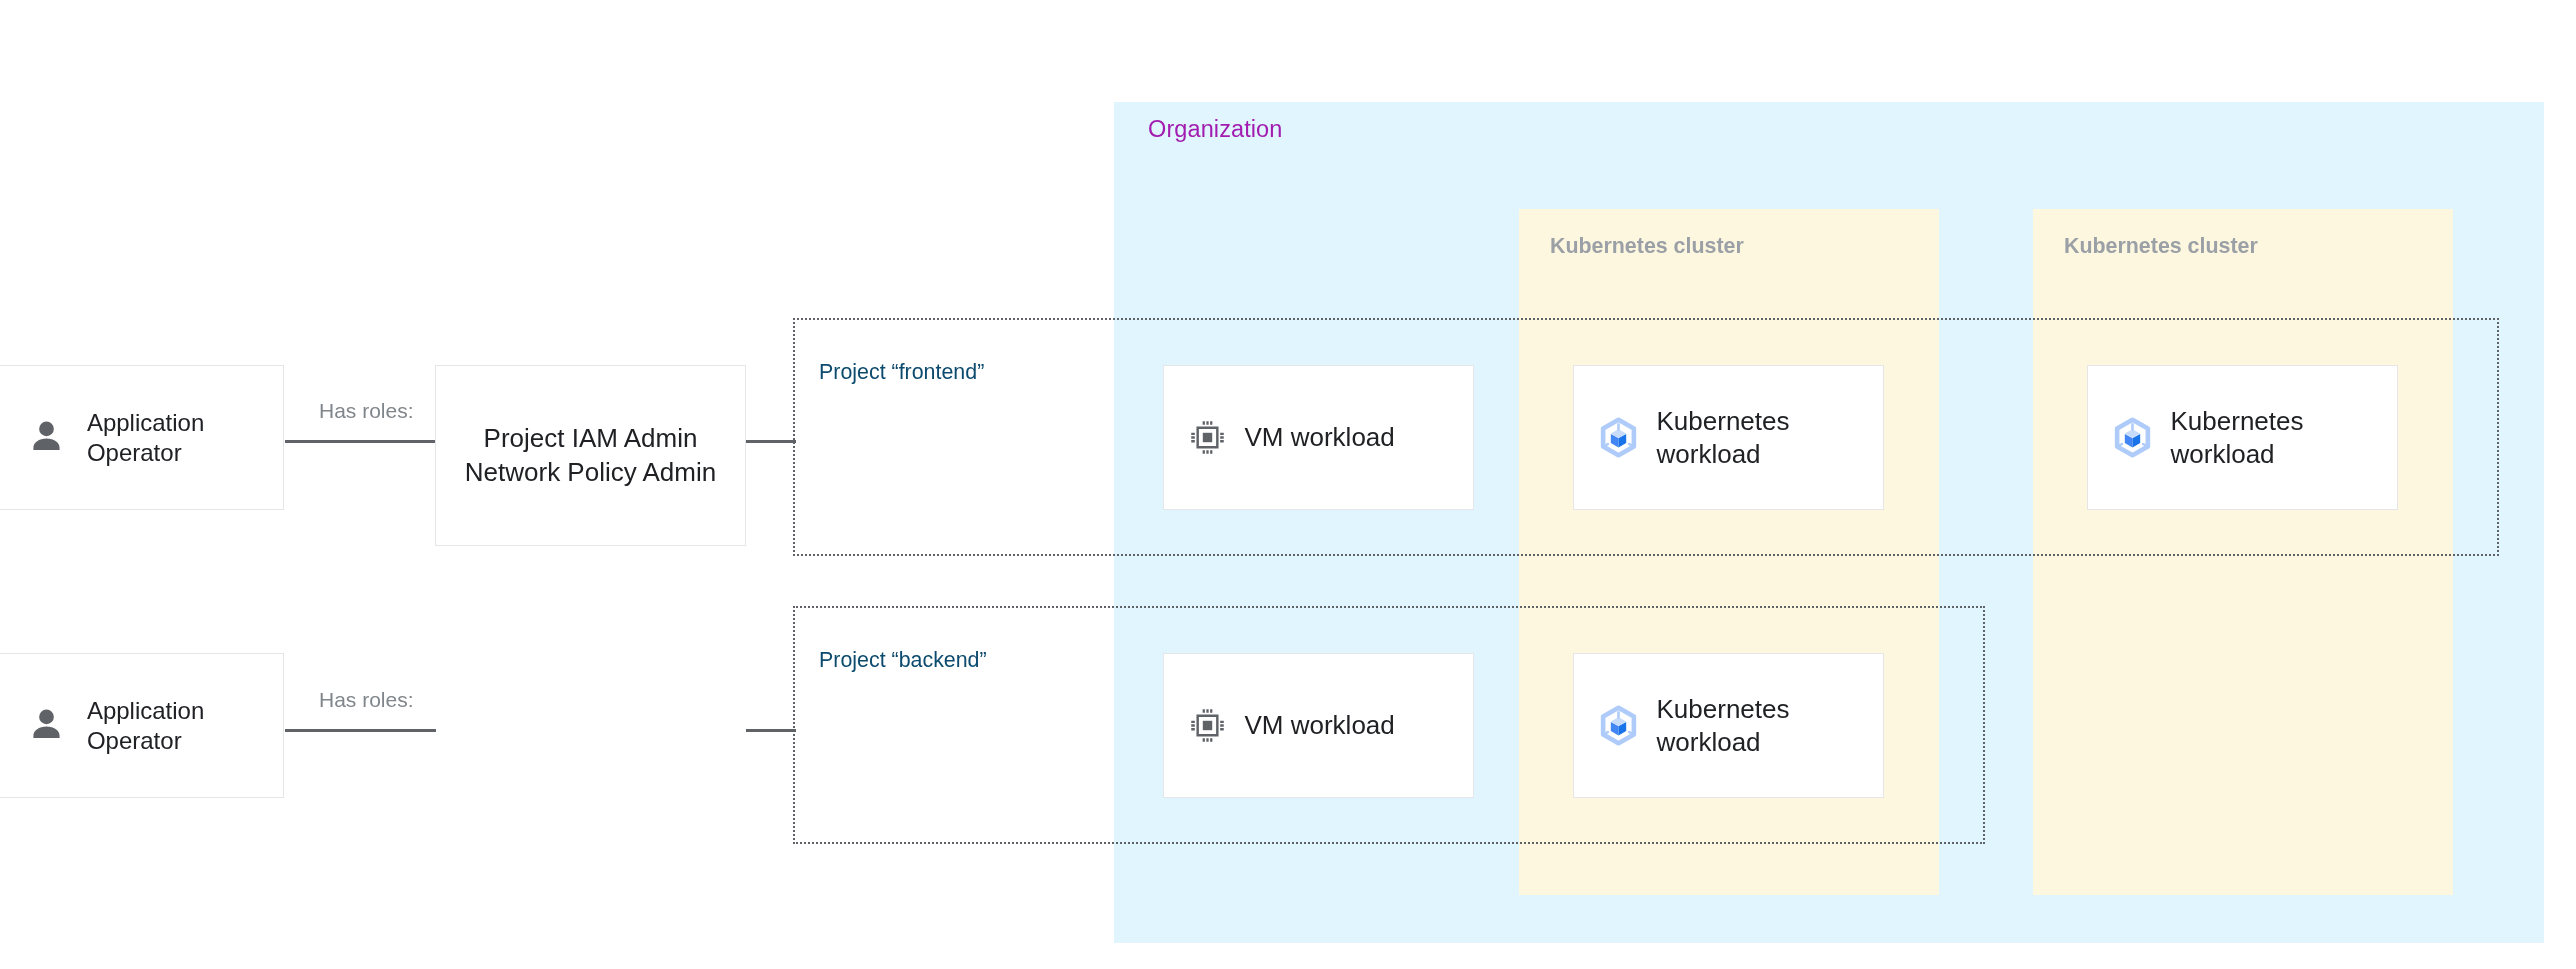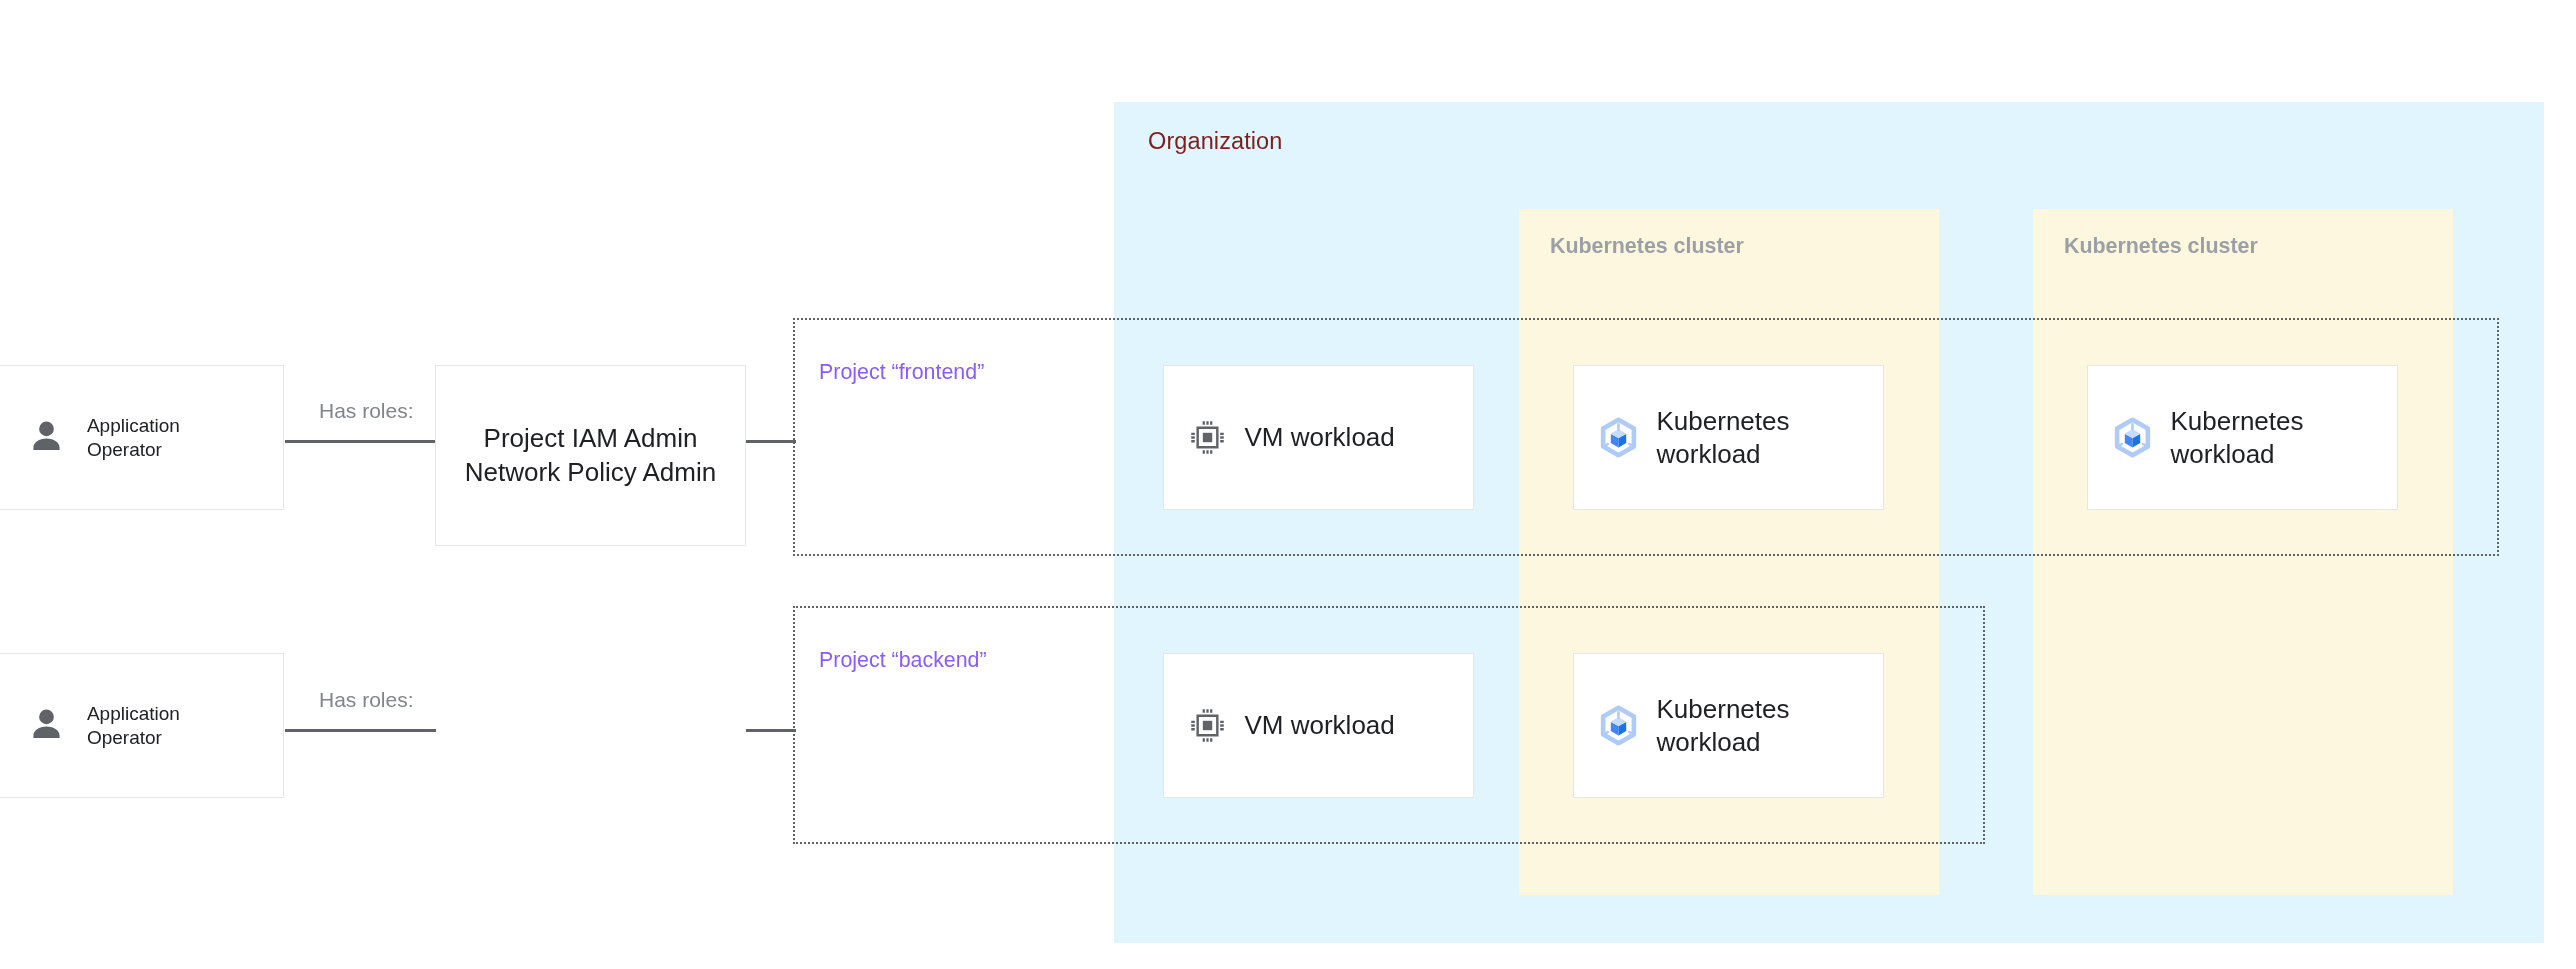--- a/index.html
+++ b/index.html
@@ -17,22 +17,22 @@
 
   
   .abs{position:absolute;box-sizing:border-box;}
 
   
   .org-panel{
     background:#E1F5FE;
     left:1114px; top:102px; width:1430px; height:841px;
   }
   .org-label{
-    left:1148px; top:128px;
-    font-size:23.5px; color:#7f1d1d; letter-spacing:0.1px;
+    left:1148px; top:116px;
+    font-size:23.5px; color:#a21caf; letter-spacing:0.1px;
     font-weight:400; white-space:nowrap;
   }
 
   .cluster-panel{
     background:#FEF7E0;
     top:209px; width:420px; height:686px;
   }
   .cluster-panel.c1{left:1519px;}
   .cluster-panel.c2{left:2033px;}
   .cluster-label{
@@ -43,21 +43,21 @@
   .cluster-label.c2{left:2064px;}
 
   
   .project-box{
     border:2.8px dotted #5F6368;
     background:transparent;
   }
   .project-box.frontend{left:793px; top:318px; width:1706px; height:238px;}
   .project-box.backend{left:793px; top:606px; width:1192px; height:238px;}
   .project-label{
-    font-size:21.4px; color:#8b5cf6; white-space:nowrap;
+    font-size:21.4px; color:#0c4a6e; white-space:nowrap;
   }
   .project-label.frontend{left:819px; top:360px;}
   .project-label.backend{left:819px; top:648px;}
 
   
   .card{
     background:#ffffff;
     border:1.4px solid #E4E6E8;
     display:flex;
     align-items:center;
@@ -82,21 +82,21 @@
     display:flex;
     align-items:center;
     gap:19.3px;
     padding-left:25px;
     width:285px; height:145px;
     left:-1.4px;
   }
   .actor-box.a1{top:365px;}
   .actor-box.a2{top:653px;}
   .actor-box .actor-label{
-    font-size:19px; color:#202124; line-height:1.25; max-width:173px;
+    font-size:24px; color:#202124; line-height:1.25; max-width:173px;
   }
 
   
   .role-box{
     background:#ffffff;
     border:1.4px solid #E4E6E8;
     display:flex; align-items:center; justify-content:center;
     text-align:center;
     width:311px; height:181px;
     left:435px;

